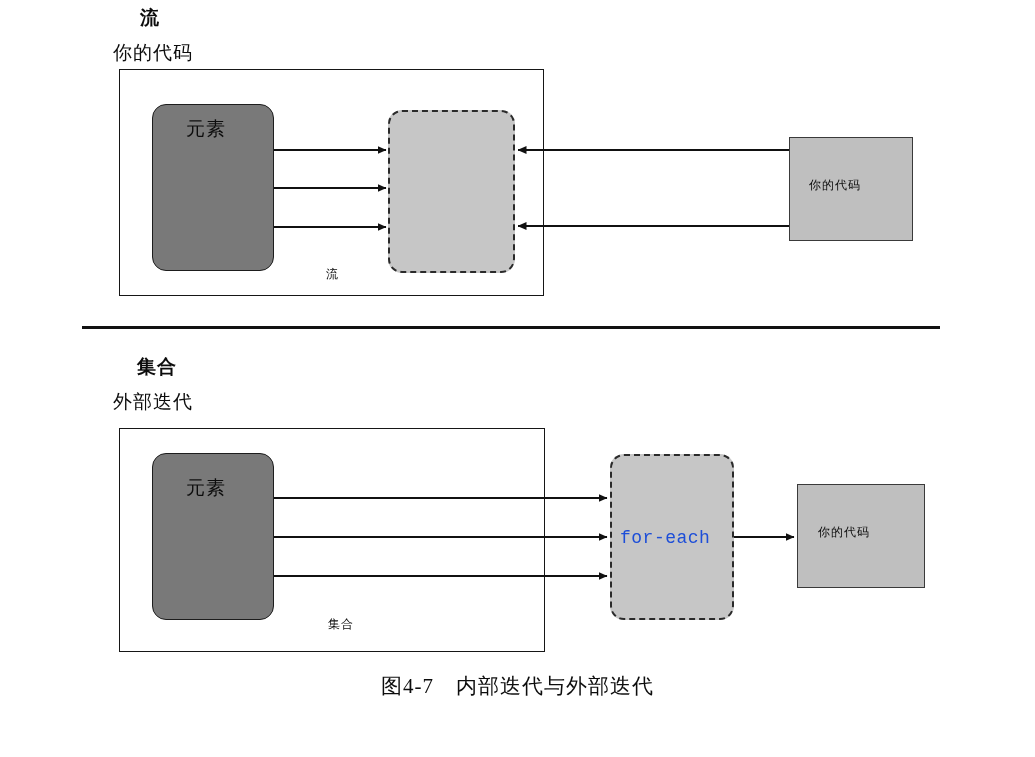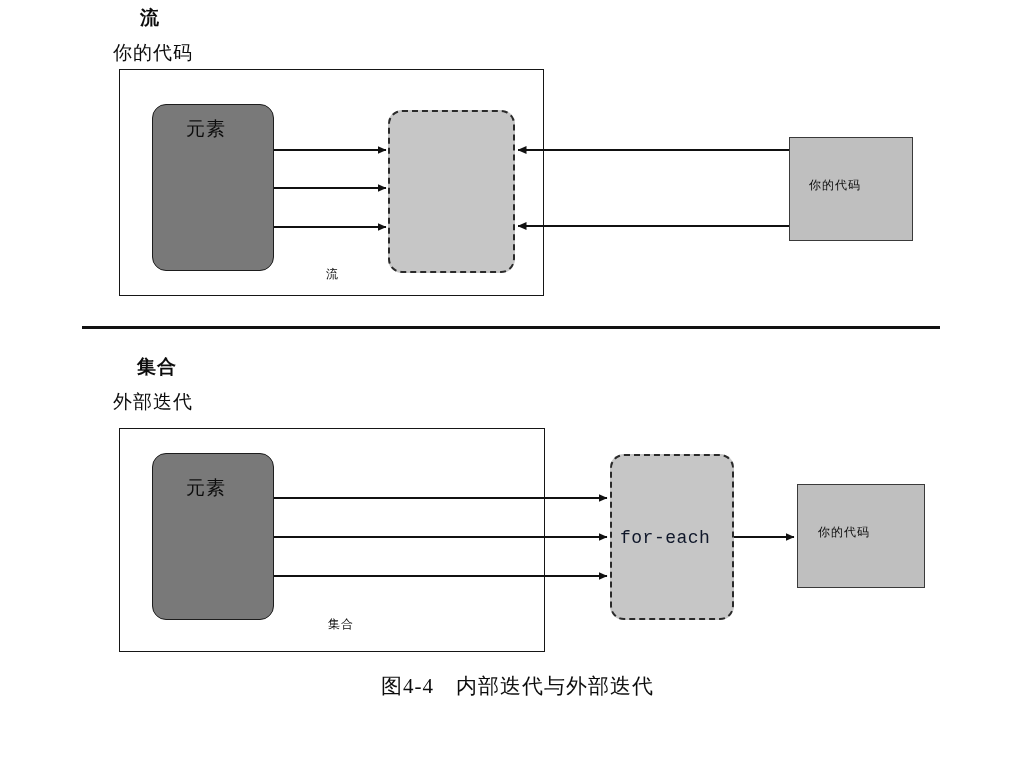--- a/index.html
+++ b/index.html
@@ -68,21 +68,21 @@
     font-size: 12px;
     letter-spacing: 1px;
   }
   .inner-label {
     font-size: 19px;
     letter-spacing: 1px;
   }
   .mono-label {
     font-family: "Liberation Mono", "DejaVu Sans Mono", monospace;
     font-size: 18px;
-    color: #0f172a;
+    color: #1d4ed8;
     letter-spacing: 0.5px;
     white-space: nowrap;
   }
   .caption {
     font-size: 21px;
     letter-spacing: 1px;
     color: #0d0d0d;
     white-space: pre;
   }
 
@@ -172,15 +172,15 @@
       <line x1="274" y1="498" x2="607" y2="498" marker-end="url(#ah-right)"></line>
       <line x1="274" y1="537" x2="607" y2="537" marker-end="url(#ah-right)"></line>
       <line x1="274" y1="576" x2="607" y2="576" marker-end="url(#ah-right)"></line>
     </g>
 
     <g stroke="#111111" stroke-width="1.9" fill="none">
       <line x1="734" y1="537" x2="794" y2="537" marker-end="url(#ah-right)"></line>
     </g>
   </svg>
 
-  <div class="abs caption" style="left:0px; top:672px; width:1035px; text-align:center;">图4-4　内部迭代与外部迭代</div>
+  <div class="abs caption" style="left:0px; top:672px; width:1035px; text-align:center;">图4-7　内部迭代与外部迭代</div>
 
 </div>
 
 </body></html>

